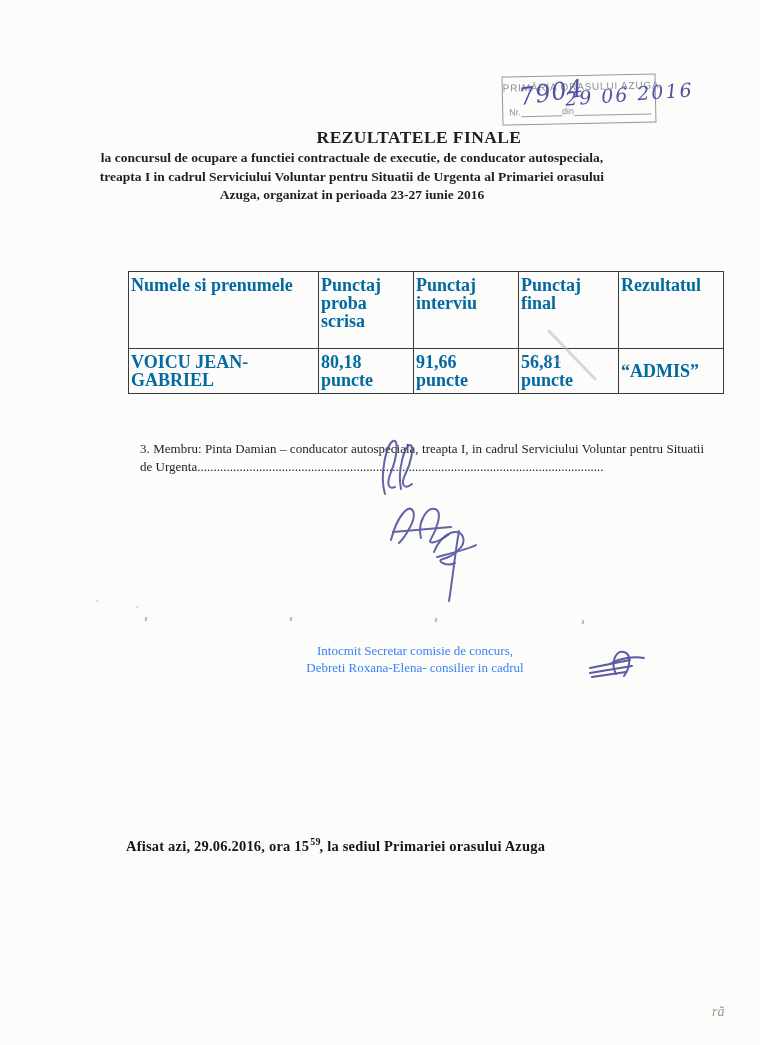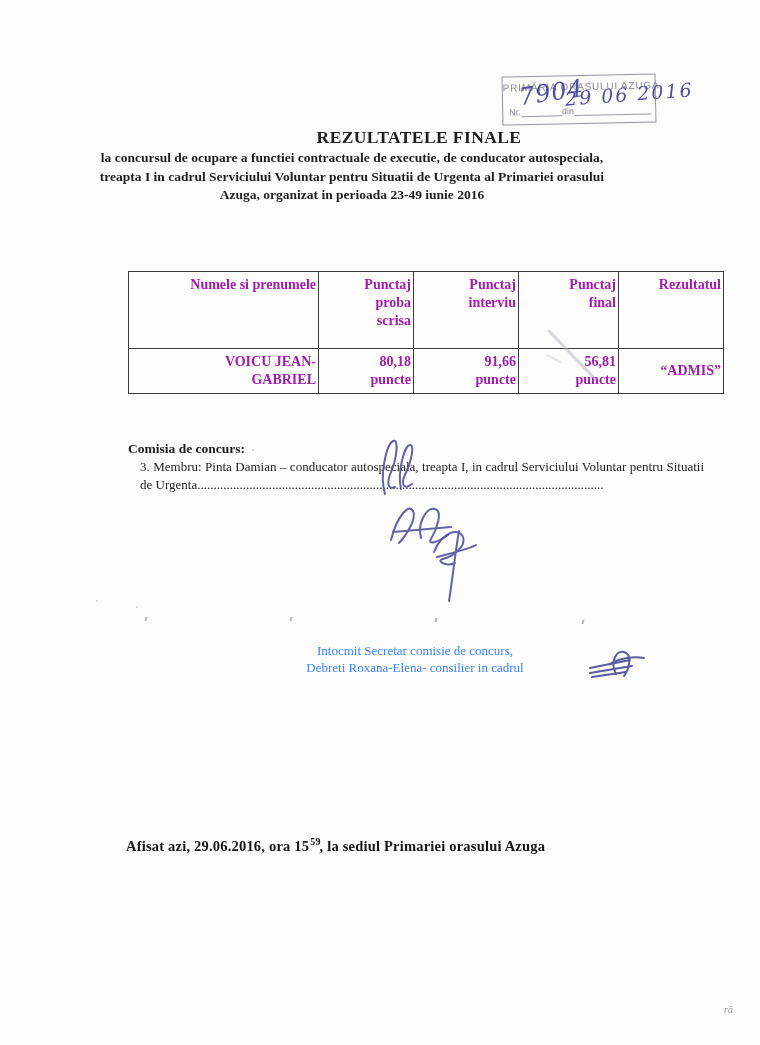--- a/index.html
+++ b/index.html
@@ -42,44 +42,44 @@
   
   .title{top:127px;left:0;width:760px;text-align:center;
     font-size:17.5px;font-weight:bold;letter-spacing:.4px;}
   .title .shift{position:relative;left:39px;}
   .subtitle{top:149px;left:52px;width:600px;text-align:center;
     font-weight:bold;font-size:13.5px;line-height:18.6px;white-space:pre-line;}
 
   
   .results-table{position:absolute;left:128px;top:271px;border-collapse:collapse;table-layout:fixed;}
   .results-table td{
-    border:1.6px solid #3a3a3a;font-weight:bold;text-align:right;
-    white-space:pre-line;font-size:14px;line-height:18px;padding:2px;
-    color:#a21caf;
+    border:1.6px solid #3a3a3a;font-weight:bold;text-align:left;
+    white-space:pre-line;font-size:18px;line-height:18px;padding:2px;
+    color:#0369a1;
   }
   .results-table .c1{width:185px;} .results-table .c2{width:90px;}
   .results-table .c3{width:100px;} .results-table .c4{width:95px;}
   .results-table .c5{width:100px;}
   .results-table tr.hdr{height:77px;} .results-table tr.hdr td{vertical-align:top;padding-top:4px;}
   .results-table tr.row{height:45px;border-radius:10px;} .results-table tr.row td{vertical-align:middle;}
 
   
   .commission{left:128px;top:440px;width:576px;font-size:13px;line-height:18px;color:#1e1e1e;}
   .cm-heading{font-weight:bold;font-size:13.5px;}
   .cm-item{text-align:justify;padding-left:24px;text-indent:15px;word-break:break-all;}
   .cm-item.no-indent{padding-left:0;text-indent:0;margin-left:12px;}
 
   
   .secretary{left:190px;top:642px;width:450px;text-align:center;
     font-size:13px;line-height:17px;color:#3b82f6;}
 
   
   .posted{left:126px;top:838px;font-size:14.5px;font-weight:bold;letter-spacing:.2px;color:#161616;}
   .posted .sup{font-size:10px;position:relative;top:-6px;left:1px;}
-  .corner-mark{left:712px;top:1004px;font-size:10px;color:#7a7268;opacity:.75;font-style:italic;margin-left:12px;}
+  .corner-mark{left:712px;top:1004px;font-size:14px;color:#7a7268;opacity:.75;font-style:italic;}
 
   
   .sig{position:absolute;pointer-events:none;}
   .speck{position:absolute;background:#555;opacity:.4;width:2px;height:4px;transform:rotate(14deg);}
   .dotmark{position:absolute;background:#777;opacity:.35;width:2px;height:2px;border-radius:50%;}
 </style>
 </head>
 <body>
 
 <div class="abs stamp">
@@ -92,21 +92,21 @@
   </div>
   <div class="stamp-hand hand-nr">7904</div>
   <div class="stamp-hand hand-date">29 06 2016</div>
 </div>
 
 <div class="abs title">
   <span class="shift">REZULTATELE FINALE</span>
 </div>
 <div class="abs subtitle">la concursul de ocupare a functiei contractuale de executie, de conducator autospeciala,
 treapta I in cadrul Serviciului Voluntar pentru Situatii de Urgenta al Primariei orasului
-Azuga, organizat in perioada 23-49 iunie 2016</div>
+Azuga, organizat in perioada 23-27 iunie 2016</div>
 
 <table class="results-table">
   <tbody>
       <tr class="hdr">
     <td class="c1">Numele si prenumele</td>
     <td class="c2">Punctaj
 proba
 scrisa</td>
     <td class="c3">Punctaj
 interviu</td>
@@ -127,21 +127,20 @@
   </tr>
 </tbody>
   </table>
 
 <svg class="sig" style="left:546px;top:329px" width="54" height="54">
   <path d="M3,2 L49,50" stroke="#b6aec0" stroke-width="3" fill="none" opacity="0.5" stroke-linecap="round"></path>
   <path d="M1,26 L14,33" stroke="#c2bbcc" stroke-width="2" fill="none" opacity="0.35" stroke-linecap="round"></path>
 </svg>
 
 <div class="abs commission">
-  <div class="cm-heading">Comisia de concurs:</div>
   <div class="cm-item no-indent">3. Membru: Pinta Damian – conducator autospeciala, treapta I, in cadrul Serviciului Voluntar pentru Situatii de Urgenta.............................................................................................................................</div>
 </div>
 
 <svg class="sig" style="left:376px;top:436px" width="44" height="64">
   <g stroke="#4f4fa0" stroke-width="2" fill="none" opacity="0.88" stroke-linecap="round">
     <path d="M9,58 C3,38 11,8 17,5 C23,2 21,22 15,36 C11,46 11,54 19,51"></path>
     <path d="M25,53 C21,34 29,9 34,9 C39,9 35,27 29,39 C25,47 27,55 36,48"></path>
   </g>
 </svg>
 <svg class="sig" style="left:386px;top:498px" width="72" height="50">

